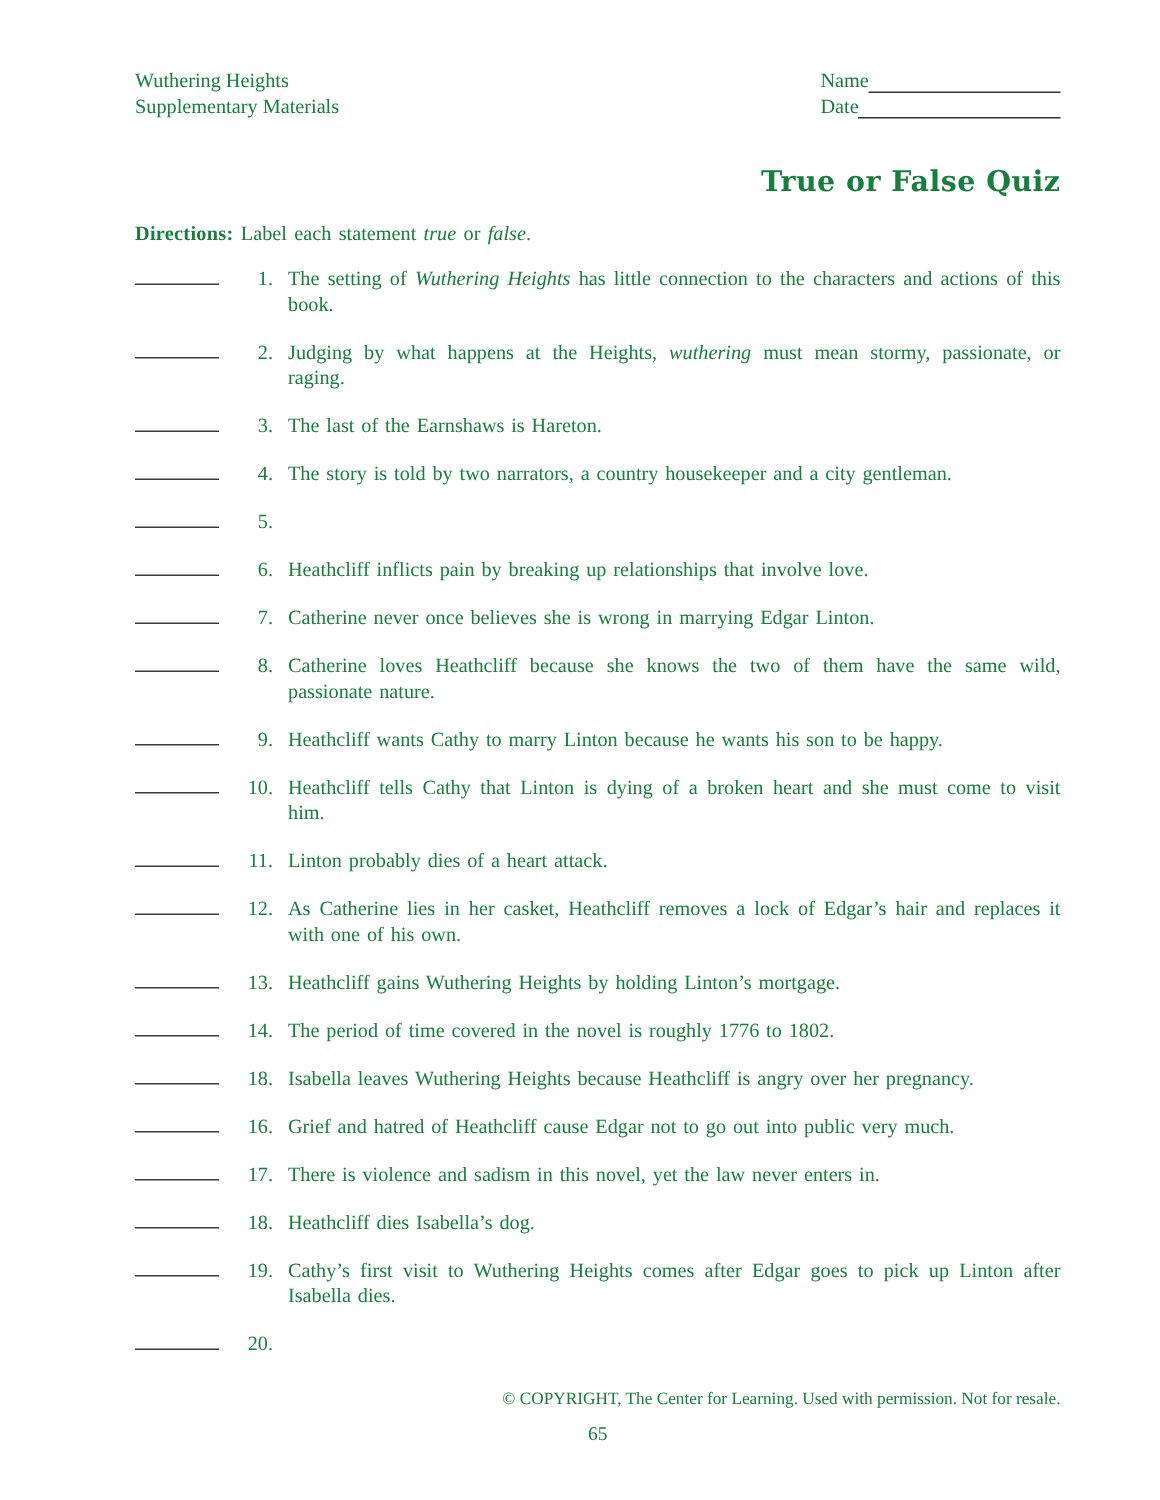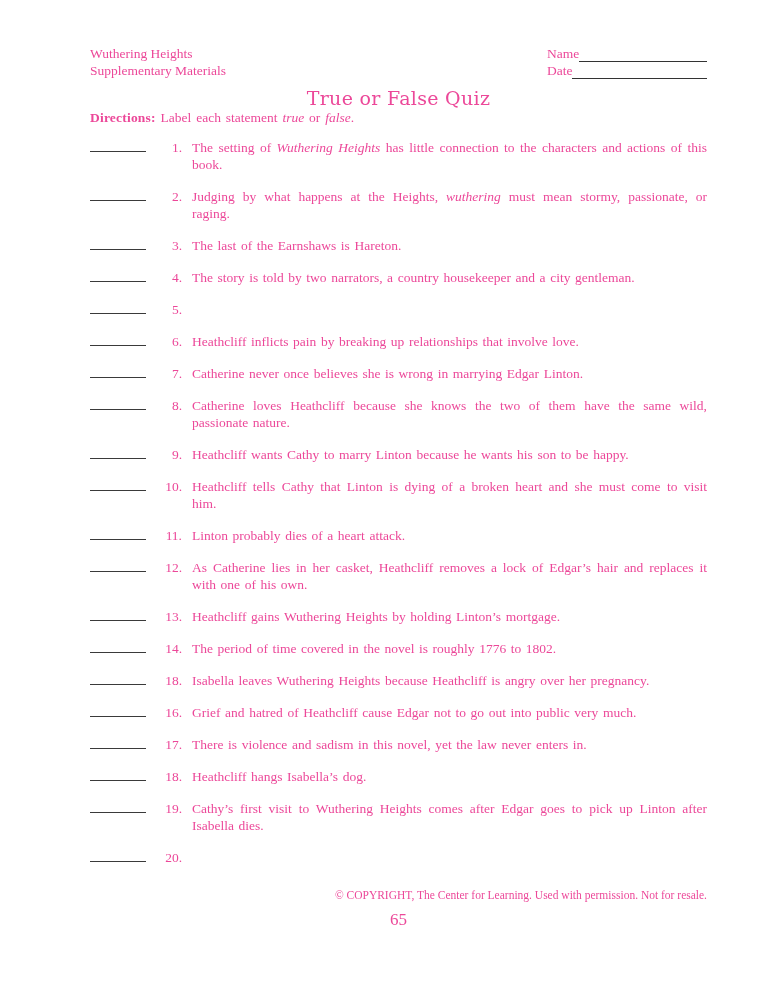--- a/index.html
+++ b/index.html
@@ -3,43 +3,43 @@
 <meta charset="utf-8">
 <style>
   html, body { margin: 0; padding: 0; background: #ffffff; }
   .page {
     width: 773px;
     height: 1000px;
     box-sizing: border-box;
     background: #ffffff;
     padding: 45px 66px 0 90px;
     font-family: "Liberation Serif", "DejaVu Serif", serif;
-    color: #ec4899;
+    color: #15803d;
     overflow: hidden;
   }
 
   
   .hdr { display: flex; justify-content: space-between; font-size: 13.5px; line-height: 17px; }
   .hdr-left div { white-space: nowrap; }
   .hdr-right { width: 160px; }
   .hd-field { display: flex; align-items: flex-end; }
   .hd-field .u { flex: 1; height: 13px; border-bottom: 1.2px solid #333; }
 
   
   .quiz-title {
-    text-align: center;
+    text-align: right;
     font-family: "DejaVu Serif", serif;
-    font-weight: normal;
+    font-weight: bold;
     font-size: 19px;
     letter-spacing: 0.3px;
-    margin-top: 8px;
+    margin-top: 31px;
   }
 
   
-  .directions { font-size: 13.5px; line-height: 17px; word-spacing: 1.5px; }
+  .directions { margin-top: 15px; font-size: 13.5px; line-height: 17px; word-spacing: 1.5px; }
   .directions b { letter-spacing: 0.2px; }
 
   
   .qlist { margin-top: 12px; }
   .q {
     display: flex;
     align-items: baseline;
     margin-bottom: 14px;
     font-size: 13.5px;
     line-height: 17px;
@@ -50,21 +50,21 @@
     flex: 1;
     margin-left: 10px;
     text-align: justify;
     word-spacing: 1.2px;
     -webkit-hyphens: manual;
     hyphens: manual;
   }
 
   
   .copyright { text-align: right; font-size: 11.5px; margin-top: 23px; }
-  .pageno { text-align: center; font-size: 17px; margin-top: 9px; }
+  .pageno { text-align: center; font-size: 13px; margin-top: 9px; }
 </style>
 </head>
 <body>
 
 <div class="page">
 
   <div class="hdr">
     <div class="hdr-left">
       <div>Wuthering Heights</div>
       <div>Supplementary Materials</div>
@@ -168,21 +168,21 @@
         <span class="qtext">Grief and hatred of Heathcliff cause Edgar not to go out into public very much.</span>
       </div>
       <div class="q">
         <span class="blank"></span>
         <span class="qnum">17.</span>
         <span class="qtext">There is violence and sadism in this novel, yet the law never enters in.</span>
       </div>
       <div class="q">
         <span class="blank"></span>
         <span class="qnum">18.</span>
-        <span class="qtext">Heathcliff hangs Isabella’s dog.</span>
+        <span class="qtext">Heathcliff dies Isabella’s dog.</span>
       </div>
       <div class="q">
         <span class="blank"></span>
         <span class="qnum">19.</span>
         <span class="qtext">Cathy’s first visit to Wuthering Heights comes after Edgar goes to pick up Linton after Isabella dies.</span>
       </div>
       <div class="q">
         <span class="blank"></span>
         <span class="qnum">20.</span>
       </div>

